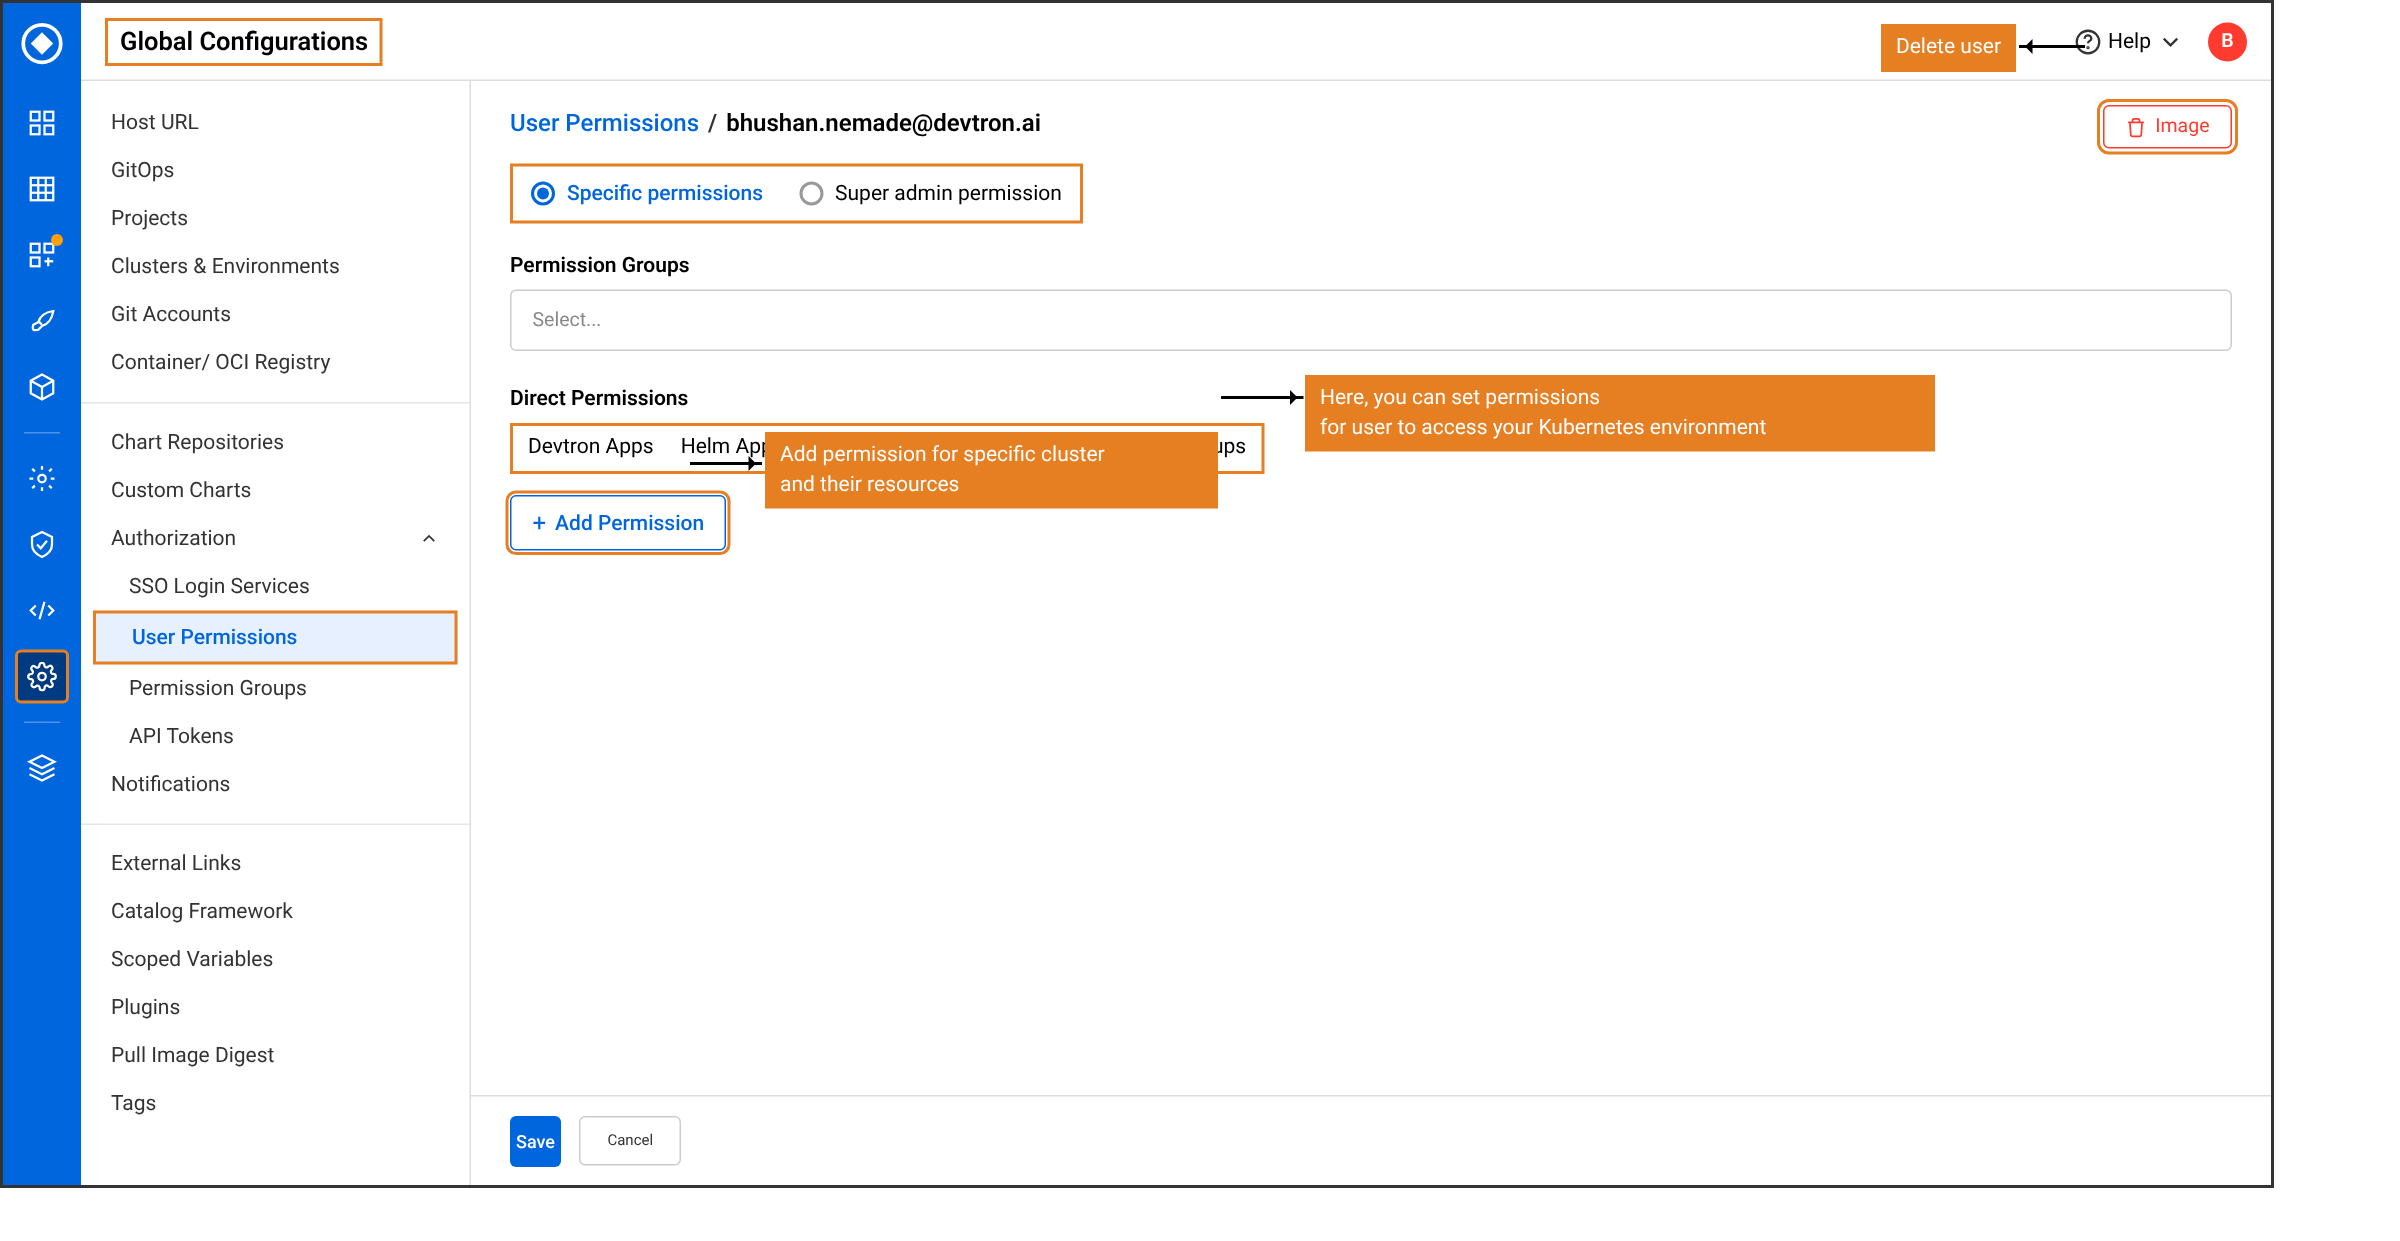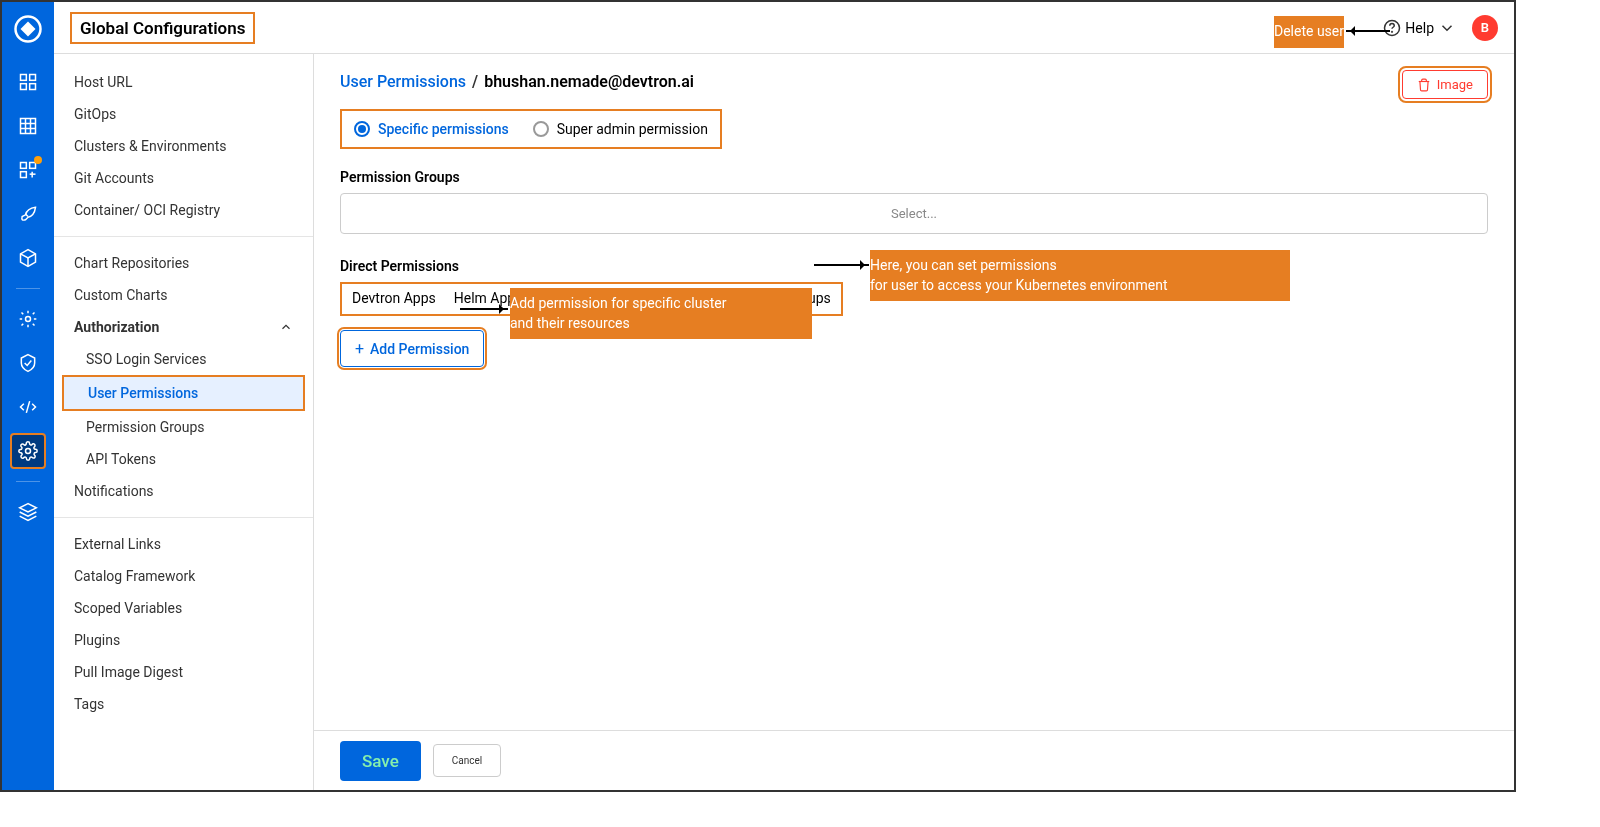--- a/index.html
+++ b/index.html
@@ -24,59 +24,59 @@
 .help-btn { display: flex; align-items: center; gap: 4px; font-size: 14px; cursor: pointer; margin-right: 16px; }
 .help-btn svg { width: 18px; height: 18px; }
 .avatar { width: 26px; height: 26px; border-radius: 50%; background: #ff3b30; color: #fff; display: flex; align-items: center; justify-content: center; font-size: 13px; font-weight: 600; }
 
 
 .sidebar { width: 260px; border-right: 1px solid #ddd; padding-top: 64px; overflow-y: auto; }
 .sidebar-sep { height: 1px; background: #e5e5e5; margin: 10px 0; }
 .nav-item { padding: 8px 20px; font-size: 14px; color: #333; cursor: pointer; display: flex; align-items: center; justify-content: space-between; }
 .nav-item.sub { padding-left: 32px; }
 .nav-item.active { background: #e6f0ff; color: #0066dd; font-weight: 500; border: 2px solid #e67e22; margin: 0 8px 0 8px; padding-left: 24px; }
-.nav-item.section { font-weight: 700; }
+.nav-item.section { font-weight: 400; }
 .chev { width: 14px; height: 14px; }
 
 
 .main { flex: 1; padding: 70px 26px 0 26px; position: relative; overflow: hidden; }
 .breadcrumb { font-size: 16px; font-weight: 600; margin-bottom: 18px; display: flex; align-items: center; gap: 6px; }
 .breadcrumb a { color: #0066dd; font-weight: 500; }
 .breadcrumb .sep { color: #333; }
 
 .delete-btn { position: absolute; top: 68px; right: 26px; border: 1px solid #ff3b30; color: #ff3b30; background: #fff; padding: 6px 14px; border-radius: 4px; font-size: 13px; display: flex; align-items: center; gap: 6px; cursor: pointer; outline: 2px solid #e67e22; outline-offset: 2px; }
 .delete-btn svg { width: 14px; height: 14px; stroke: #ff3b30; }
 
 .radio-row { display: flex; gap: 24px; padding: 10px 12px; border: 2px solid #e67e22; width: fit-content; margin-bottom: 20px; }
 .radio-opt { display: flex; align-items: center; gap: 8px; font-size: 14px; cursor: pointer; }
 .radio-opt .r { width: 16px; height: 16px; border: 2px solid #999; border-radius: 50%; display: flex; align-items: center; justify-content: center; }
 .radio-opt.selected .r { border-color: #0066dd; }
 .radio-opt.selected .r::after { content: ''; width: 8px; height: 8px; background: #0066dd; border-radius: 50%; }
 .radio-opt.selected { color: #0066dd; font-weight: 500; }
 
 .section-label { font-size: 14px; font-weight: 600; margin-bottom: 8px; }
-.select-box { width: 100%; border: 1px solid #ccc; border-radius: 4px; padding: 12px 14px; font-size: 13px; color: #888; margin-bottom: 24px; cursor: pointer; text-align: center; }
+.select-box { width: 100%; border: 1px solid #ccc; border-radius: 4px; padding: 12px 14px; font-size: 13px; color: #888; margin-bottom: 24px; cursor: pointer; }
 
 .tabs { display: flex; gap: 18px; border-bottom: 1px solid #ddd; padding-bottom: 0; margin-bottom: 14px; width: fit-content; border: 2px solid #e67e22; border-bottom: 2px solid #e67e22; padding: 6px 10px 6px 10px; }
 .tab { font-size: 14px; cursor: pointer; padding-bottom: 2px; }
 .tab.active { color: #0066dd; font-weight: 500; }
 
 .tabs-wrap { position: relative; }
 
 .add-perm-btn { border: 1px solid #0066dd; color: #0066dd; background: #fff; padding: 8px 14px; border-radius: 4px; font-size: 14px; font-weight: 500; display: flex; align-items: center; gap: 6px; cursor: pointer; outline: 2px solid #e67e22; outline-offset: 1px; }
 
 
-.annot { position: absolute; background: #e67e22; color: #fff; padding: 6px 0; font-size: 14px; line-height: 1.4; z-index: 20; }
+.annot { position: absolute; background: #e67e22; color: #fff; padding: 6px 10px; font-size: 14px; line-height: 1.4; z-index: 20; }
 .arrow-line { position: absolute; height: 2px; background: #000; z-index: 19; }
 .arrow-line::after { content: ''; position: absolute; right: -1px; top: -4px; border: 5px solid transparent; border-left-color: #000; }
 .arrow-line.left-arrow::after { left: -1px; right: auto; border-left-color: transparent; border-right-color: #000; }
 
 
 .footer { position: absolute; bottom: 0; left: 312px; right: 0; height: 60px; border-top: 1px solid #ddd; display: flex; align-items: center; gap: 12px; padding: 0 26px; background: #fff; }
-.btn-primary { background: #0066dd; color: #86efac; border: none; padding: 10px 22px; border-radius: 4px; font-size: 17px; font-weight: 500; cursor: pointer; }
+.btn-primary { background: #0066dd; color: #ffffff; border: none; padding: 10px 4px; border-radius: 4px; font-size: 12px; font-weight: 500; cursor: pointer; }
 .btn-secondary { background: #fff; color: #333; border: 1px solid #ccc; padding: 10px 18px; border-radius: 4px; font-size: 10px; cursor: pointer; text-align: center; }
 </style>
 </head>
 <body>
 
 <div class="app">
 
   <div class="rail">
     <div class="logo">
       <svg viewBox="0 0 36 36">
@@ -173,20 +173,21 @@
       <svg class="chev" viewBox="0 0 24 24" fill="none" stroke="#333" stroke-width="2">
           <polyline points="6 9 12 15 18 9"></polyline>
         </svg>
     </div>
     <div class="avatar">B</div>
   </div>
 
   <div class="sidebar">
     <div class="nav-item">Host URL</div>
     <div class="nav-item">GitOps</div>
+    <div class="nav-item">Projects</div>
     <div class="nav-item">Clusters &amp; Environments</div>
     <div class="nav-item">Git Accounts</div>
     <div class="nav-item">Container/ OCI Registry</div>
     <div class="sidebar-sep"></div>
     <div class="nav-item">Chart Repositories</div>
     <div class="nav-item">Custom Charts</div>
     <div class="nav-item section">
       <span>Authorization</span>
       <svg class="chev" viewBox="0 0 24 24" fill="none" stroke="#333" stroke-width="2">
           <polyline points="6 15 12 9 18 15"></polyline>

